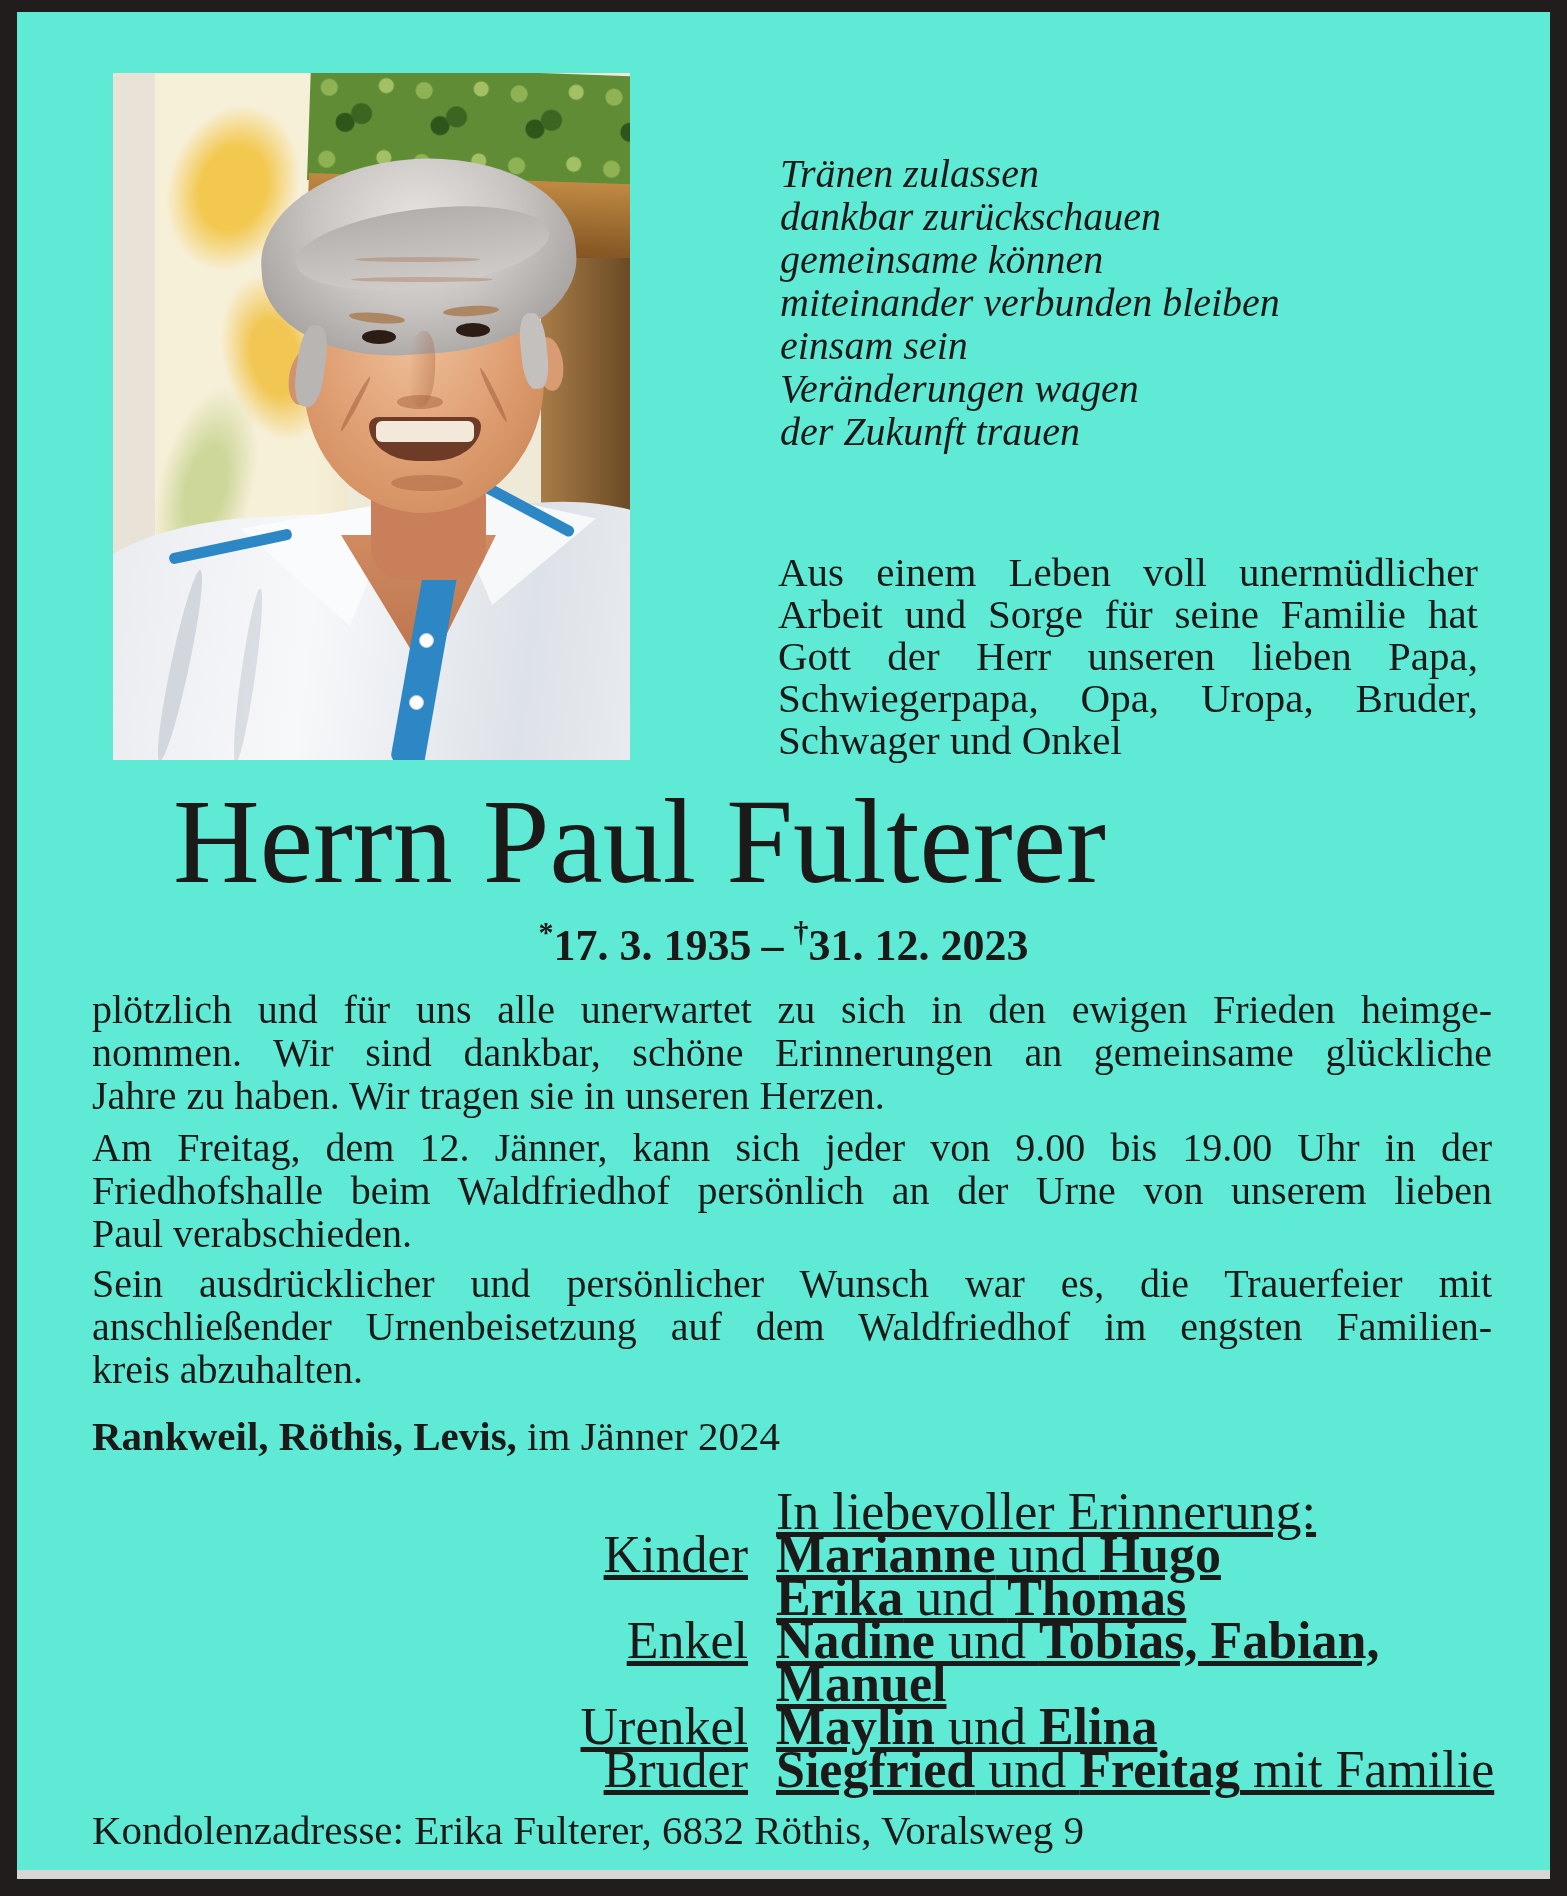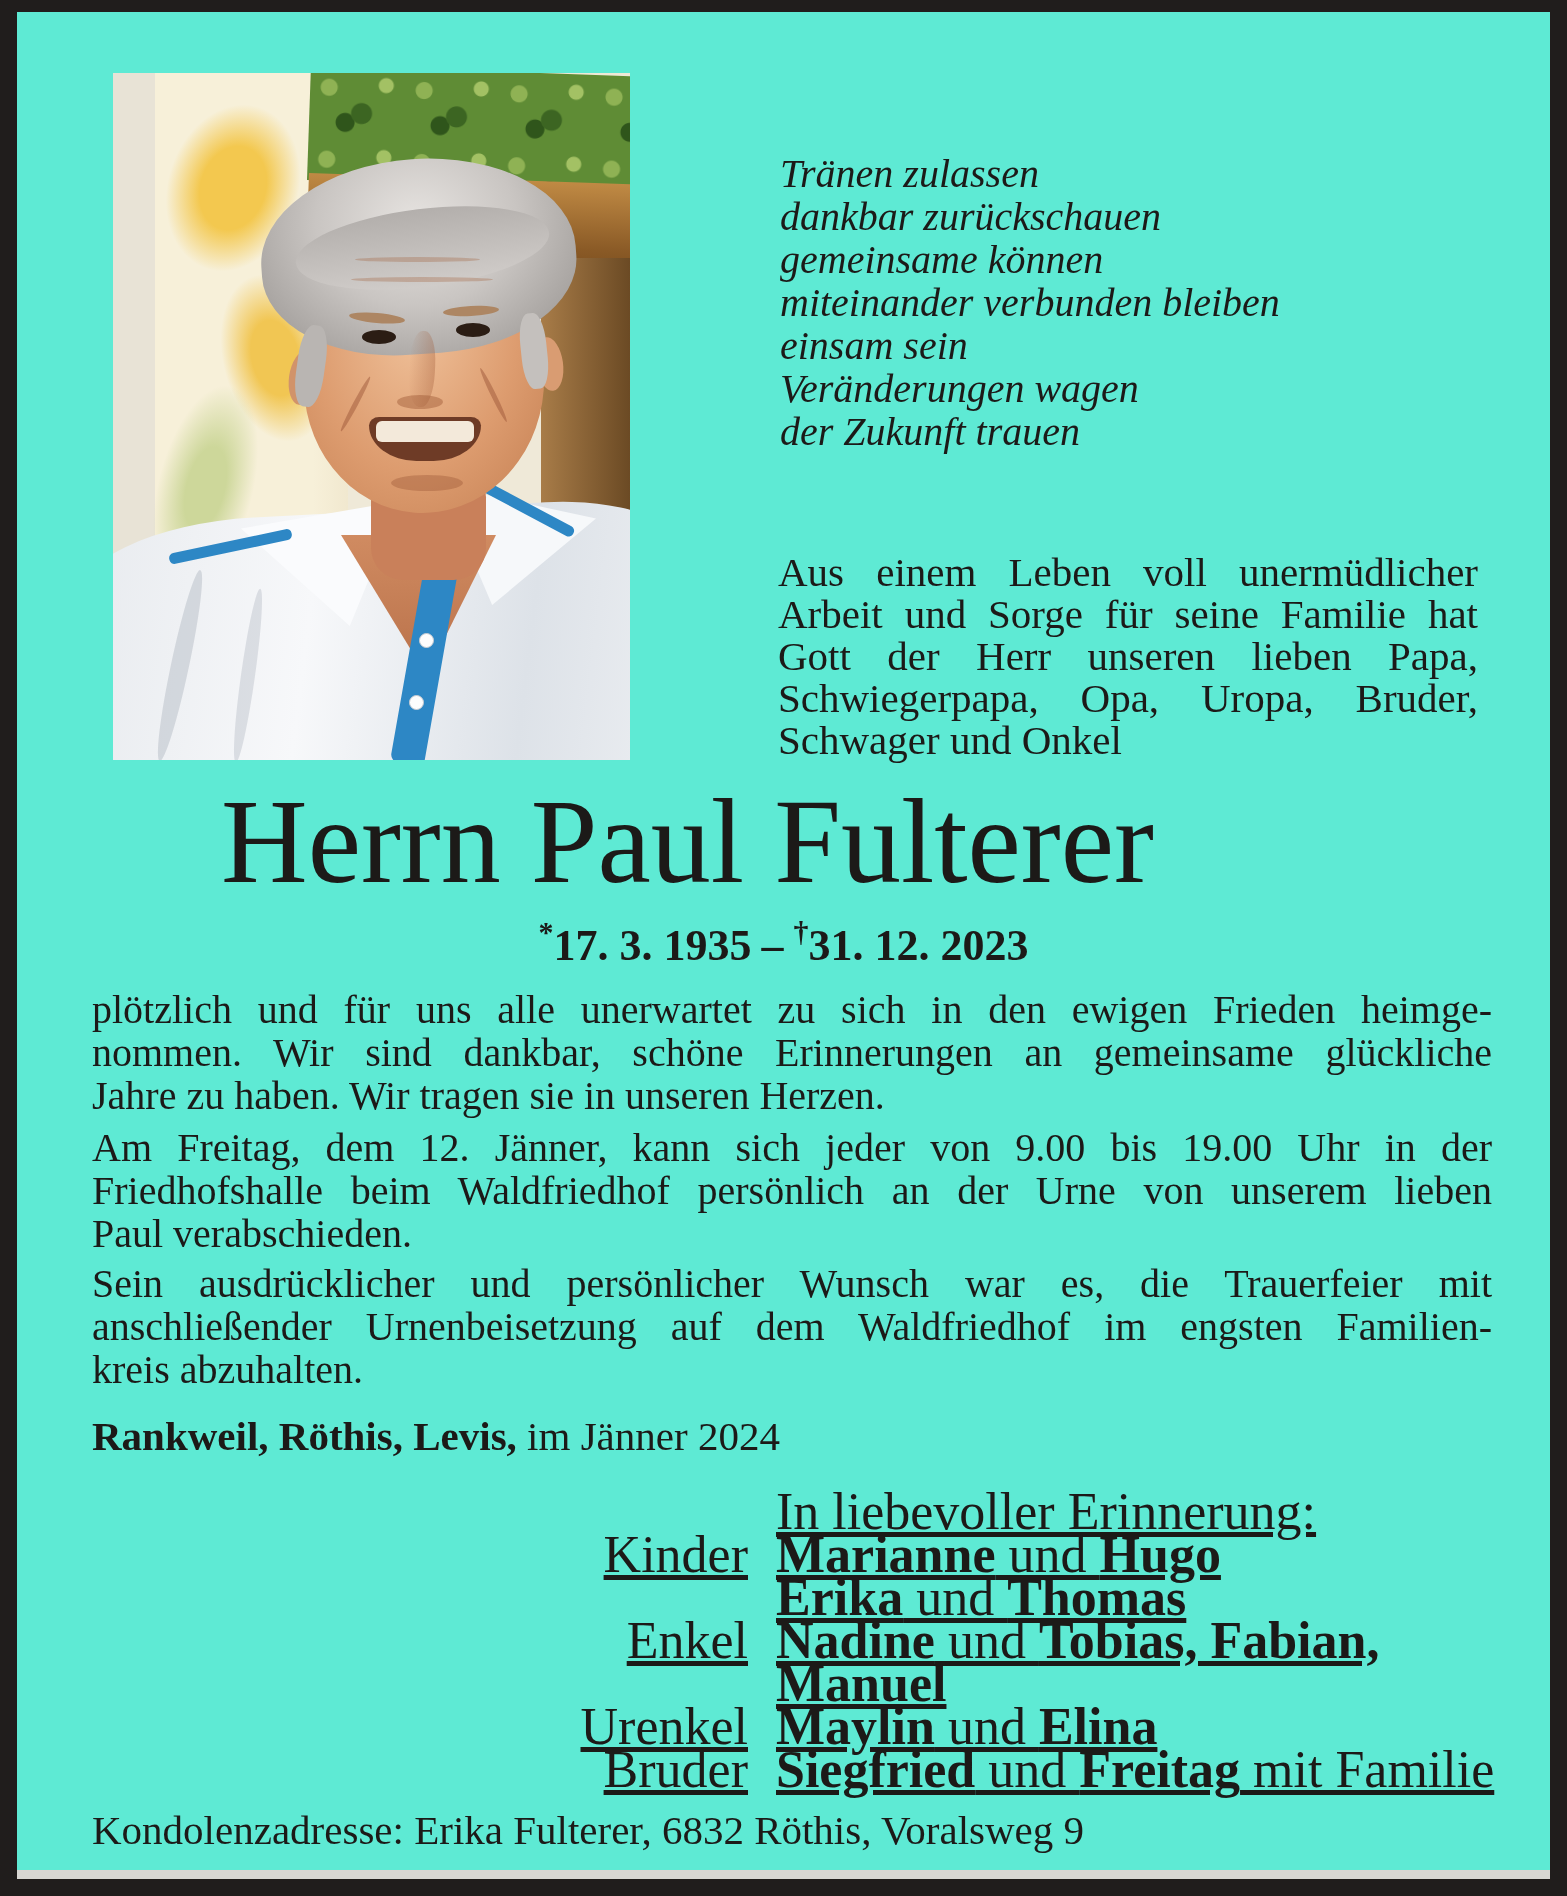--- a/index.html
+++ b/index.html
@@ -116,21 +116,21 @@
 
   
   .poem { position:absolute; left:780px; top:152px; width:640px;
       font-style:italic; font-size:40px; line-height:43px; }
   .intro { position:absolute; left:778px; top:551px; width:700px;
       font-size:41px; line-height:42px; }
   .jl { text-align:justify; text-align-last:justify; }
   .ll { text-align:left; }
 
   .main-title { position:absolute; left:0; top:782px; width:1279px;
-      text-align:center; font-size:120px; line-height:120px;margin-left:48px; }
+      text-align:center; font-size:120px; line-height:120px; }
   .dates { position:absolute; left:0; top:908px; width:1567px; text-align:center;
       font-size:44px; font-weight:bold; line-height:48px; }
   .date-sym { font-size:68%; vertical-align:38%; font-weight:bold; }
   .date-sep { padding:0 10px; }
 
   .bodypara { position:absolute; left:92px; width:1400px;
       font-size:40px; line-height:43px;font-family:Liberation Serif, serif; }
   .para-a { top:988px; } .para-b { top:1126px; } .para-c { top:1262px; }
 
   .dateline { position:absolute; left:92px; top:1412px; font-size:41px; }

